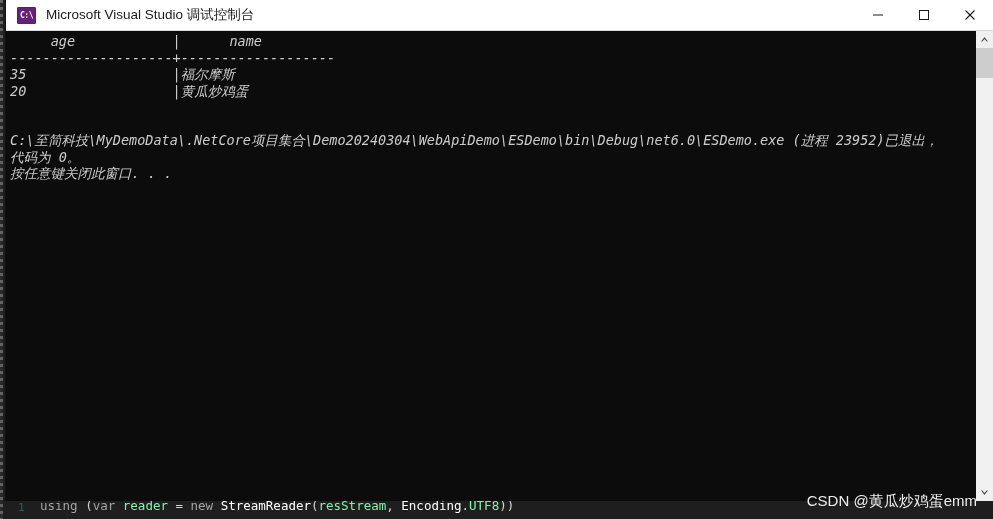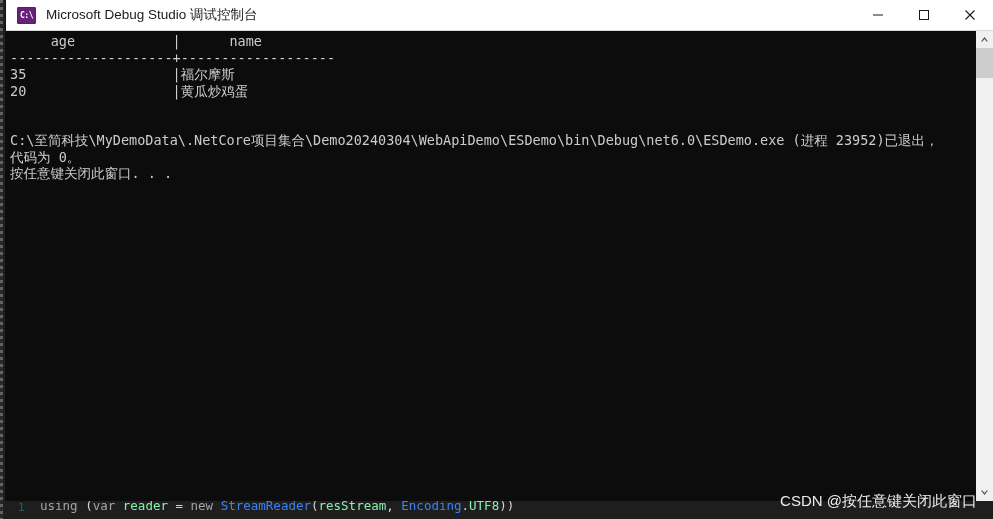--- a/index.html
+++ b/index.html
@@ -65,21 +65,21 @@
     opacity: .55;
   }
   .vs-code-line {
     position: absolute;
     left: 34px;
     top: 2px;
     white-space: pre;
     color: #d4d4d4;
   }
   .tok-kw   { color: #a3a3a3; }
-  .tok-type { color: #3b82f6; }
+  .tok-type { color: #ffffff; }
   .tok-id   { color: #86efac; }
   .tok-punc { color: #d4d4d4; }
   .vs-code-line2 {
     position: absolute;
     left: 46px;
     top: 16px;
     color: #569cd6;
     white-space: pre;
     font-size: 12.5px;
   }
@@ -159,21 +159,21 @@
     left: 4px;
     top: 2px;
     right: 22px;
     color: #cccccc;
     font-family: "DejaVu Sans Mono", monospace;
     font-size: 13.5px;
     line-height: 16.5px;
     white-space: pre;
     letter-spacing: 0px;
   }
-  #console-text .line { display: block; height: 16.5px; }
+  #console-text .line { display: block; height: 16.5px; font-style: italic; }
   #console-text .blank { display: block; height: 16.5px; }
 
   
   #console-scrollbar {
     position: absolute;
     right: 0; top: 0;
     width: 17px;
     height: 470px;
     background: #f0f0f0;
   }
@@ -226,21 +226,21 @@
     <span class="vs-code-line"><span class="tok-kw">using</span><span class="tok-punc"> (</span><span class="tok-kw">var</span><span class="tok-id"> reader </span><span class="tok-punc">= </span><span class="tok-kw">new </span><span class="tok-type">StreamReader</span><span class="tok-punc">(</span><span class="tok-id">resStream</span><span class="tok-punc">, </span><span class="tok-type">Encoding</span><span class="tok-punc">.</span><span class="tok-id">UTF8</span><span class="tok-punc">))</span></span>
     <span class="vs-code-line2">...</span>
   </div>
 
   <div id="console-window">
 
     <div id="title-bar">
       <div id="title-icon">
         <span class="glyph">C:\</span>
       </div>
-      <div id="title-text">Microsoft Debug Studio 调试控制台</div>
+      <div id="title-text">Microsoft Visual Studio 调试控制台</div>
 
       <div class="win-btns">
         <div class="win-btn">
           <svg width="12" height="12" viewBox="0 0 12 12">
             <line x1="1" y1="6" x2="11" y2="6" stroke="#1a1a1a" stroke-width="1"></line>
           </svg>
         </div>
         <div class="win-btn">
           <svg width="12" height="12" viewBox="0 0 12 12">
             <rect x="1.5" y="1.5" width="9" height="9" fill="none" stroke="#1a1a1a" stroke-width="1"></rect>
@@ -267,15 +267,15 @@
         <div id="sb-thumb"></div>
         <div class="sb-arrow down">
           <svg width="9" height="7" viewBox="0 0 9 7">
             <path d="M4.5 6 L1 1.5 L2.4 1.5 L4.5 4 L6.6 1.5 L8 1.5 Z" fill="#505050"></path>
           </svg>
         </div>
       </div>
     </div>
   </div>
 
-  <div id="watermark">CSDN @按任意键关闭此窗口</div>
+  <div id="watermark">CSDN @黄瓜炒鸡蛋emm</div>
 
 </div>
 
 </body></html>

